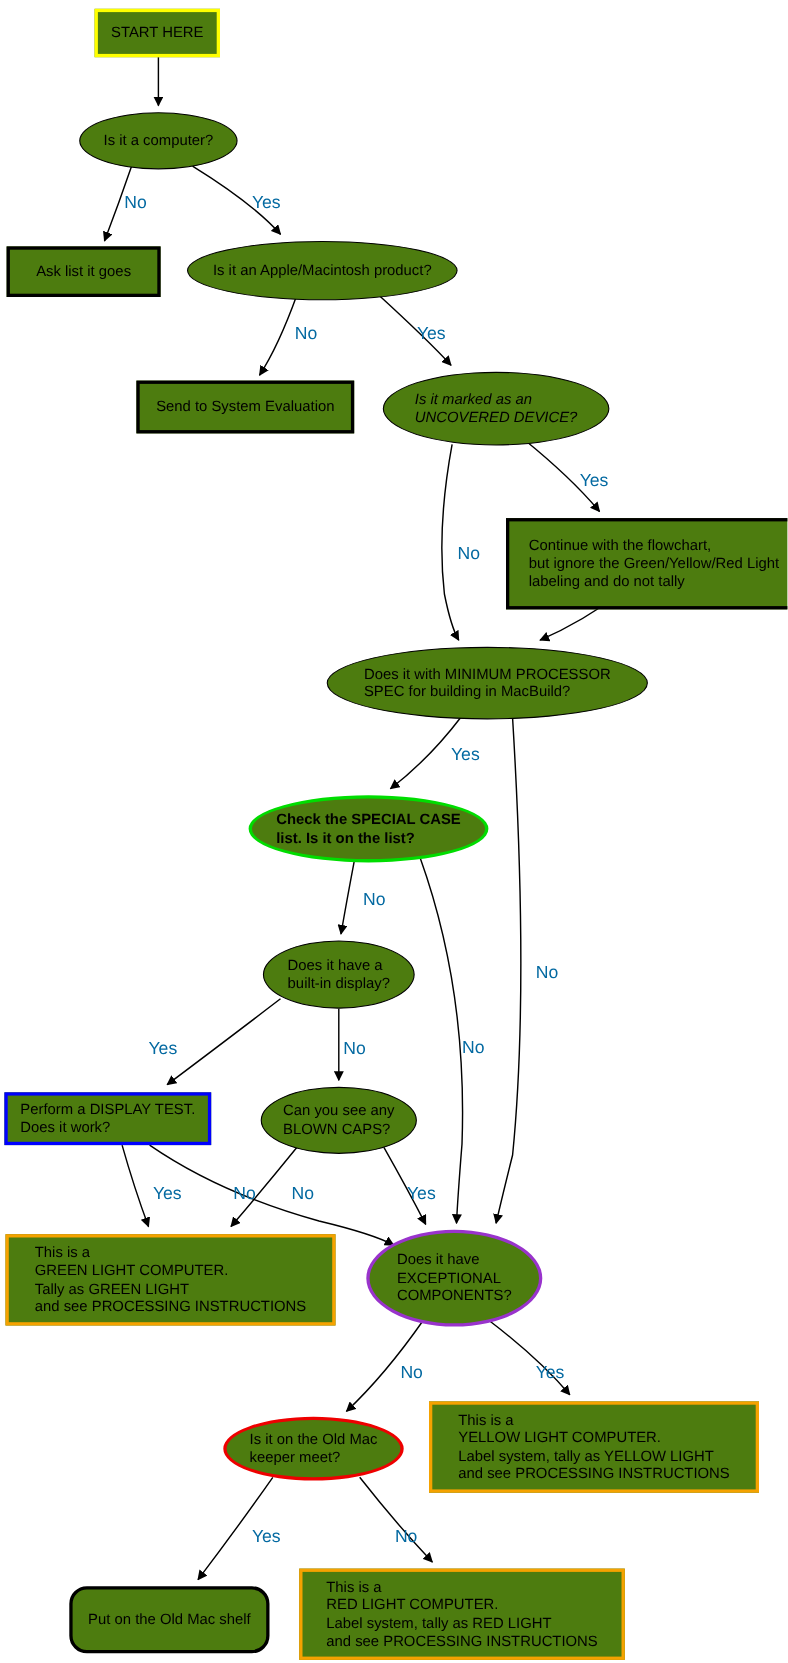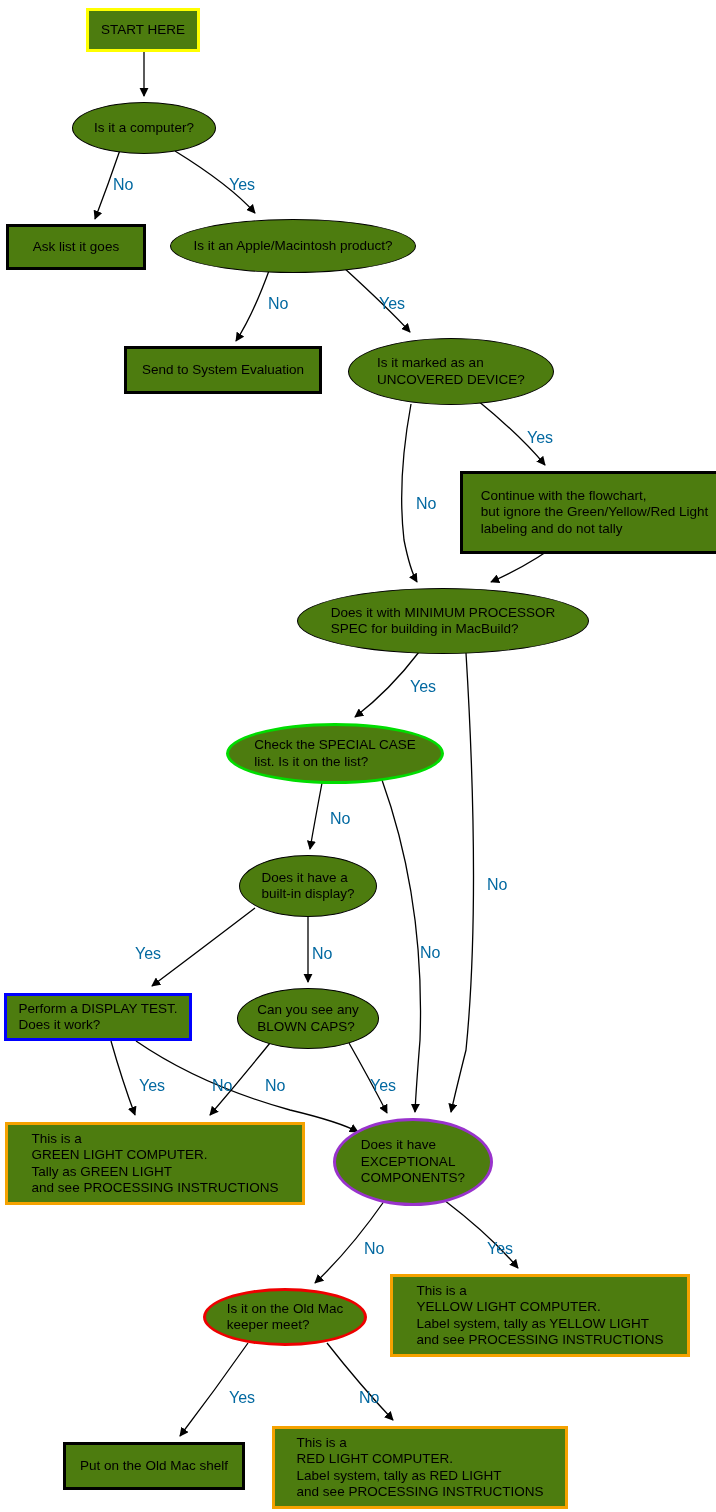--- a/index.html
+++ b/index.html
@@ -94,49 +94,49 @@
         <path d="M327,1343 Q360,1385 393,1420" fill="none" stroke="#000000" stroke-width="1.3" marker-end="url(#arrowhead)"></path>
       </g>
   </svg>
 
   <div id="node-layer">
       <div class="node box" style="left: 86px; top: 8px; width: 114px; height: 44px; border-color: rgb(255, 255, 0);">START HERE</div>
       <div class="node ellipse" style="left: 72px; top: 102px; width: 144px; height: 52px; border-color: rgb(0, 0, 0);">Is it a computer?</div>
       <div class="node box" style="left: 6px; top: 224px; width: 140px; height: 46px; border-color: rgb(0, 0, 0);">Ask list it goes</div>
       <div class="node ellipse" style="left: 170px; top: 219px; width: 246px; height: 54px; border-color: rgb(0, 0, 0);">Is it an Apple/Macintosh product?</div>
       <div class="node box" style="left: 124px; top: 346px; width: 198px; height: 48px; border-color: rgb(0, 0, 0);">Send to System Evaluation</div>
-      <div class="node ellipse" style="left: 348px; top: 338px; width: 206px; height: 67px; border-color: rgb(0, 0, 0);">Is it marked as an
+      <div class="node ellipse" style="left: 348px; top: 338px; width: 206px; height: 67px; border-color: rgb(0, 0, 0); font-style: italic;">Is it marked as an
 UNCOVERED DEVICE?</div>
       <div class="node box" style="left: 460px; top: 471px; width: 269px; height: 83px; border-color: rgb(0, 0, 0);">Continue with the flowchart,
 but ignore the Green/Yellow/Red Light
 labeling and do not tally</div>
       <div class="node ellipse" style="left: 297px; top: 588px; width: 292px; height: 66px; border-color: rgb(0, 0, 0);">Does it with MINIMUM PROCESSOR
 SPEC for building in MacBuild?</div>
-      <div class="node ellipse thick" style="left: 226px; top: 723px; width: 218px; height: 61px; border-color: rgb(0, 221, 0);">Check the SPECIAL CASE
+      <div class="node ellipse thick" style="left: 226px; top: 723px; width: 218px; height: 61px; border-color: rgb(0, 221, 0); font-weight: bold;">Check the SPECIAL CASE
 list.  Is it on the list?</div>
       <div class="node ellipse" style="left: 239px; top: 855px; width: 138px; height: 62px; border-color: rgb(0, 0, 0);">Does it have a
 built-in display?</div>
       <div class="node box" style="left: 4px; top: 993px; width: 188px; height: 48px; border-color: rgb(0, 0, 255);">Perform a DISPLAY TEST.
 Does it work?</div>
       <div class="node ellipse" style="left: 237px; top: 988px; width: 142px; height: 61px; border-color: rgb(0, 0, 0);">Can you see any
 BLOWN CAPS?</div>
       <div class="node box" style="left: 5px; top: 1122px; width: 300px; height: 83px; border-color: rgb(245, 162, 0);">This is a
 GREEN LIGHT COMPUTER.
 Tally as GREEN LIGHT
 and see PROCESSING INSTRUCTIONS</div>
       <div class="node ellipse thick" style="left: 333px; top: 1118px; width: 160px; height: 88px; border-color: rgb(153, 51, 204);">Does it have
 EXCEPTIONAL
 COMPONENTS?</div>
       <div class="node ellipse thick" style="left: 203px; top: 1288px; width: 164px; height: 58px; border-color: rgb(238, 0, 0);">Is it on the Old Mac
 keeper meet?</div>
       <div class="node box" style="left: 390px; top: 1274px; width: 300px; height: 83px; border-color: rgb(245, 162, 0);">This is a
 YELLOW LIGHT COMPUTER.
 Label system, tally as YELLOW LIGHT
 and see PROCESSING INSTRUCTIONS</div>
-      <div class="node box" style="left: 63px; top: 1442px; width: 182px; height: 48px; border-color: rgb(0, 0, 0);">Put on the Old Mac shelf</div>
+      <div class="node box" style="left: 63px; top: 1442px; width: 182px; height: 61px; border-color: rgb(0, 0, 0); border-radius: 16px;">Put on the Old Mac shelf</div>
       <div class="node box" style="left: 272px; top: 1426px; width: 296px; height: 83px; border-color: rgb(245, 162, 0);">This is a
 RED LIGHT COMPUTER.
 Label system, tally as RED LIGHT
 and see PROCESSING INSTRUCTIONS</div>
     </div>
   <div id="label-layer">
       <div class="edge-label" style="left: 113px; top: 176px;">No</div>
       <div class="edge-label" style="left: 229px; top: 176px;">Yes</div>
       <div class="edge-label" style="left: 268px; top: 295px;">No</div>
       <div class="edge-label" style="left: 379px; top: 295px;">Yes</div>

